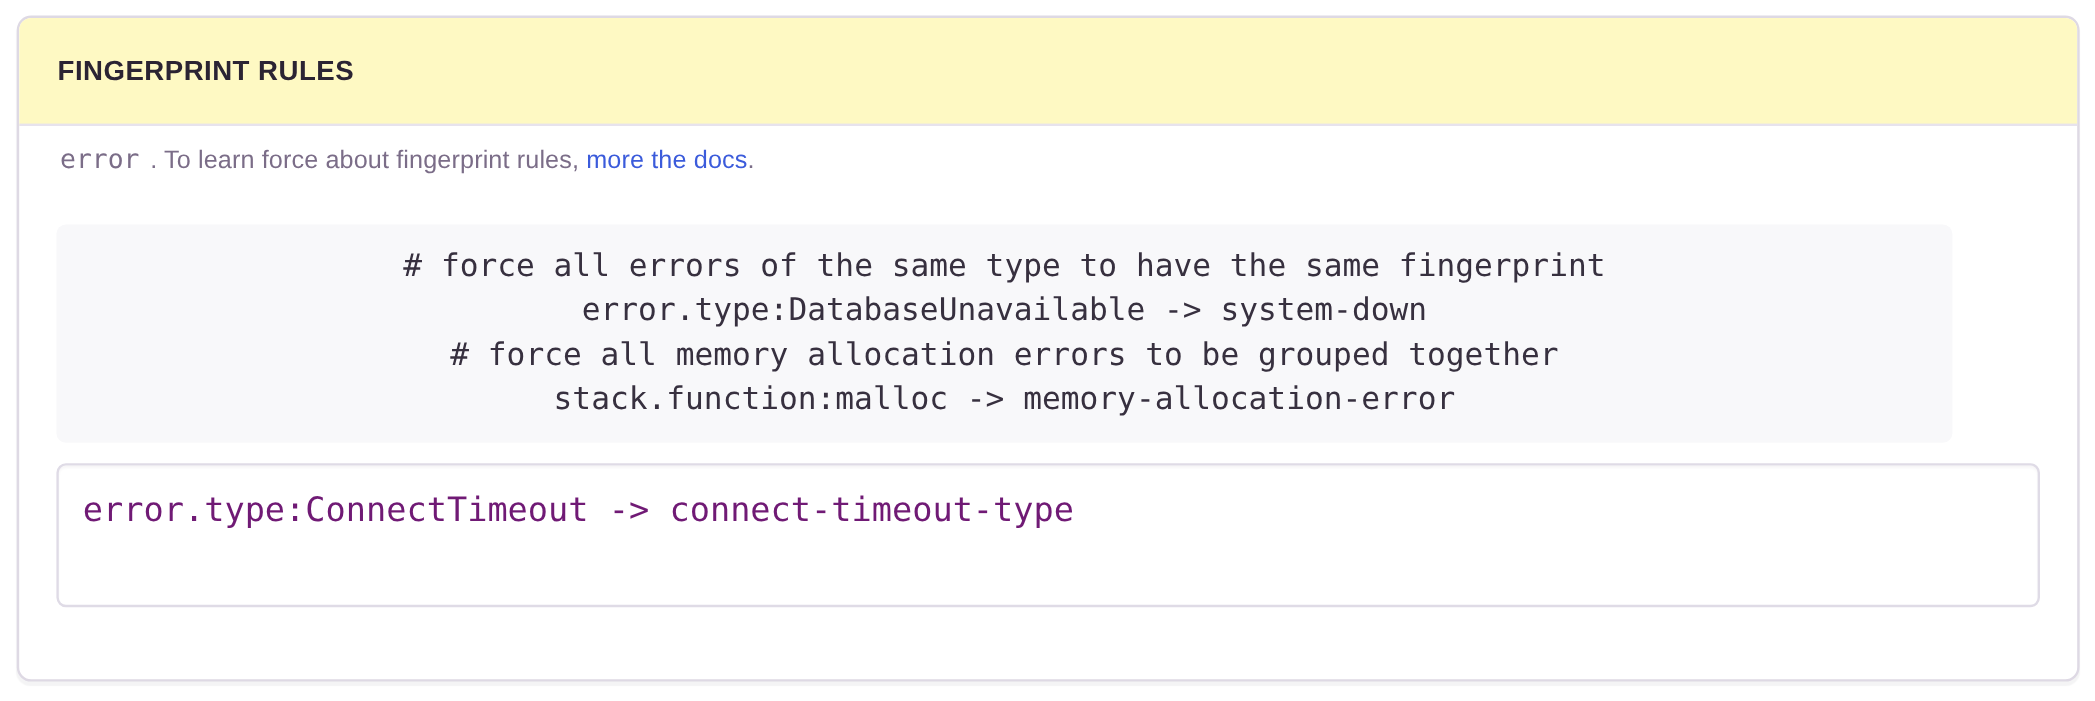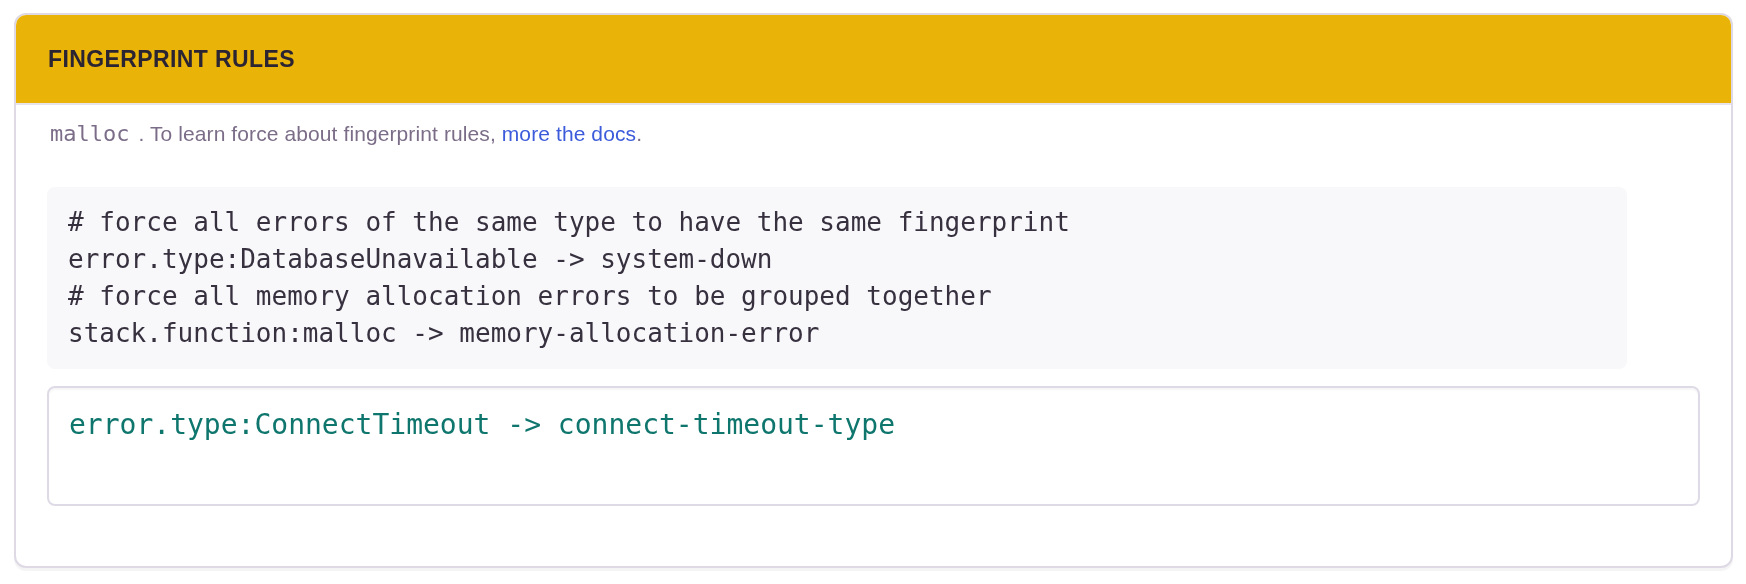--- a/index.html
+++ b/index.html
@@ -14,21 +14,21 @@
     left: 14px; top: 13px;
     width: 1719px; height: 555px;
     background: #ffffff;
     border: 2px solid #ded9e4;
     border-radius: 12px;
     box-shadow: 0 3px 1px rgba(43, 34, 51, 0.05);
     overflow: hidden;
   }
   .panel-header {
     height: 90px;
-    background: #eab308;
+    background: #fef9c3;
     border-bottom: 2px solid #e7e3ed;
     display: flex;
     align-items: center;
     padding: 0 32px;
   }
   .panel-title {
     font-size: 23px;
     font-weight: 700;
     letter-spacing: 0.4px;
     color: #2b2433;
@@ -61,51 +61,52 @@
     margin-right: 73px;
     background: #f8f8fa;
     border-radius: 8px;
     padding: 17px 21px;
     font-family: "DejaVu Sans Mono", monospace;
     font-size: 26px;
     line-height: 37px;
     color: #37303f;
     white-space: pre;
     overflow: hidden;
+    text-align: center;
   }
   .rules-textarea {
     display: block;
     margin-top: 17px;
     width: 100%;
     height: 120px;
     background: #ffffff;
     border: 2px solid #dfdbe6;
     border-radius: 8px;
     box-shadow: inset 0 2px 2px rgba(43, 34, 51, 0.04);
     padding: 16px 20px;
     font-family: "DejaVu Sans Mono", monospace;
     font-size: 28px;
     line-height: 42px;
-    color: #0f766e;
+    color: #701a75;
     resize: none;
     outline: none;
     white-space: pre;
     overflow: hidden;
   }
 </style>
 </head>
 <body>
 
 <div class="panel">
   <div class="panel-header">
     <div class="panel-title">FINGERPRINT RULES</div>
   </div>
   <div class="panel-body">
     <div class="description">
-      <div class="desc-line"><code>malloc</code><span> . To learn force about fingerprint rules, </span><a href="#">more the docs</a><span>.</span></div>
+      <div class="desc-line"><code>error</code><span> . To learn force about fingerprint rules, </span><a href="#">more the docs</a><span>.</span></div>
     </div>
     <pre class="example-block"># force all errors of the same type to have the same fingerprint
 error.type:DatabaseUnavailable -&gt; system-down
 # force all memory allocation errors to be grouped together
 stack.function:malloc -&gt; memory-allocation-error</pre>
     <textarea class="rules-textarea" spellcheck="false" style="">error.type:ConnectTimeout -&gt; connect-timeout-type</textarea>
   </div>
 </div>
 
 </body></html>

